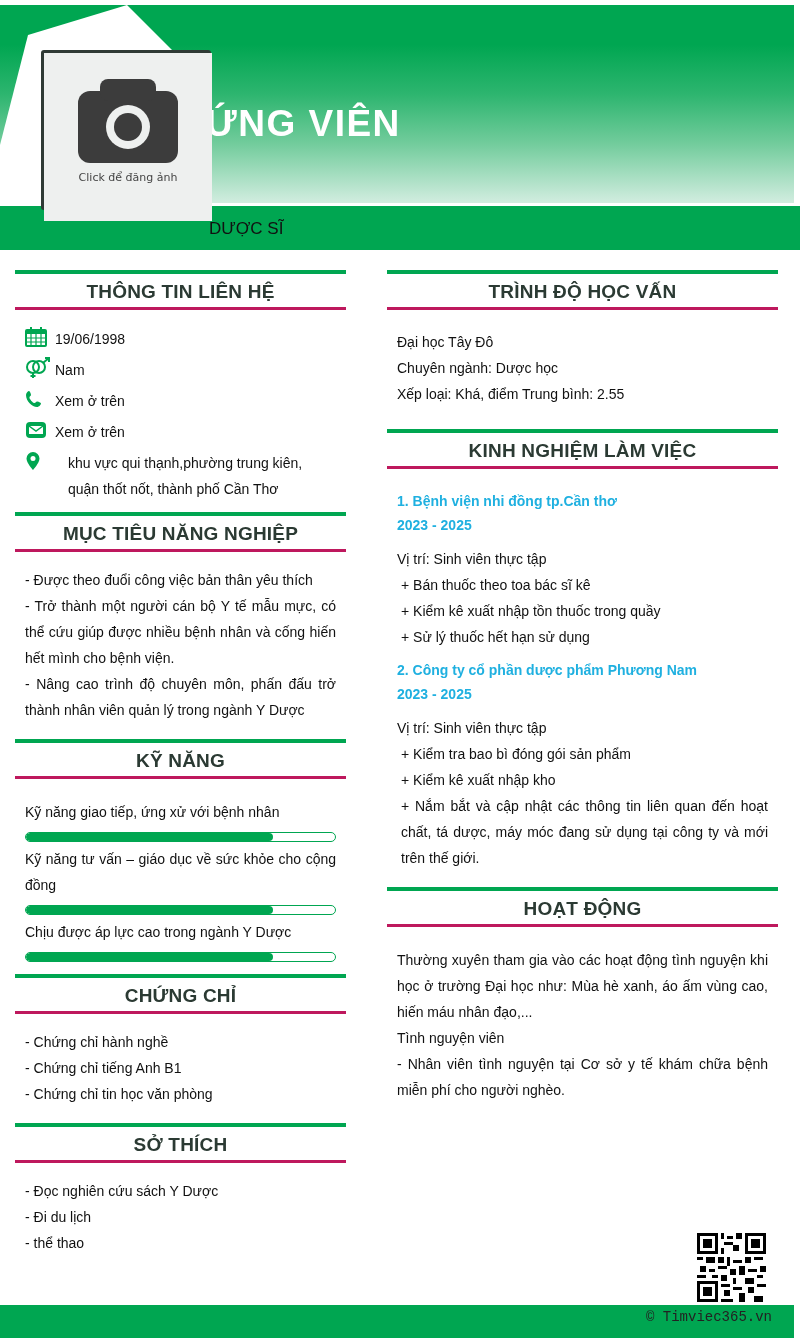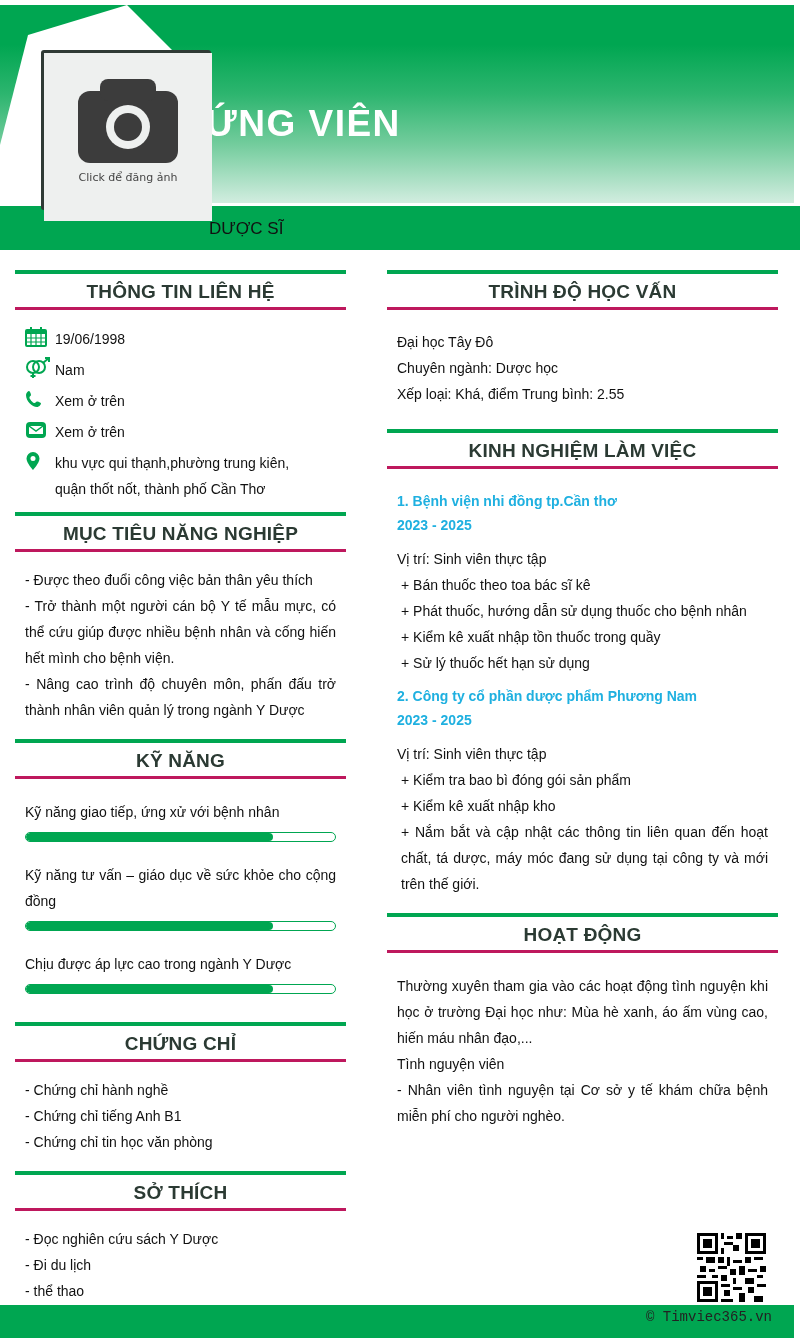--- a/index.html
+++ b/index.html
@@ -46,25 +46,25 @@
     .sec-head {
       border-top: 4px solid #00a651; border-bottom: 3px solid #be185d;
       height: 40px; text-align: center; font-size: 19px; font-weight: bold; color: #2b3a33;
       line-height: 36px; letter-spacing: 0.2px;
     }
     .sec-body { padding: 28px 10px 14px 10px; font-size: 14px; line-height: 26px; }
 
     .contact-row { display: flex; align-items: flex-start; min-height: 31px; }
     .contact-row .ic { width: 30px; flex: 0 0 30px; height: 22px; display: flex; align-items: center; }
     .contact-row .txt { line-height: 26px; }
-    .contact-addr { line-height: 26px; }
+    .contact-addr { line-height: 26px; margin-left: 13px; }
 
     .justify { text-align: justify; }
 
-    .skill { margin-bottom: 20px; }
+    .skill { margin-bottom: 4px; }
     .skill-label { line-height: 26px; }
     .bar {
       margin-top: 7px; width: 311px; height: 10px; border: 1.5px solid #00a651; border-radius: 6px;
       position: relative; overflow: hidden; background: #fff;
     }
     .bar-fill { position: absolute; left: 0; top: 0; bottom: 0; background: #00a651; border-radius: 5px; }
 
     .job-head { color: #1fb0e0; font-weight: bold; font-size: 14px; line-height: 24px; }
     .job-gap { height: 9px; }
     .indent { padding-left: 4px; }
@@ -228,21 +228,20 @@
 
   <section>
     <div class="sec-head">KINH NGHIỆM LÀM VIỆC</div>
     <div class="sec-body" style="padding-top:20px; padding-bottom:16px;">
       <div>
         <div class="job-head">1. Bệnh viện nhi đồng tp.Cần thơ</div>
         <div class="job-head">2023 - 2025</div>
         <div class="job-gap"></div>
         <div>Vị trí: Sinh viên thực tập</div>
         <div class="indent">+ Bán thuốc theo toa bác sĩ kê</div>
-        <div class="indent">+ Phát thuốc, hướng dẫn sử dụng thuốc cho bệnh nhân</div>
         <div class="indent">+ Kiểm kê xuất nhập tồn thuốc trong quầy</div>
         <div class="indent">+ Sử lý thuốc hết hạn sử dụng</div>
       </div>
       <div style="height:8px"></div>
       <div>
         <div class="job-head">2. Công ty cổ phần dược phẩm Phương Nam</div>
         <div class="job-head">2023 - 2025</div>
         <div class="job-gap"></div>
         <div>Vị trí: Sinh viên thực tập</div>
         <div class="indent">+ Kiểm tra bao bì đóng gói sản phẩm</div>

